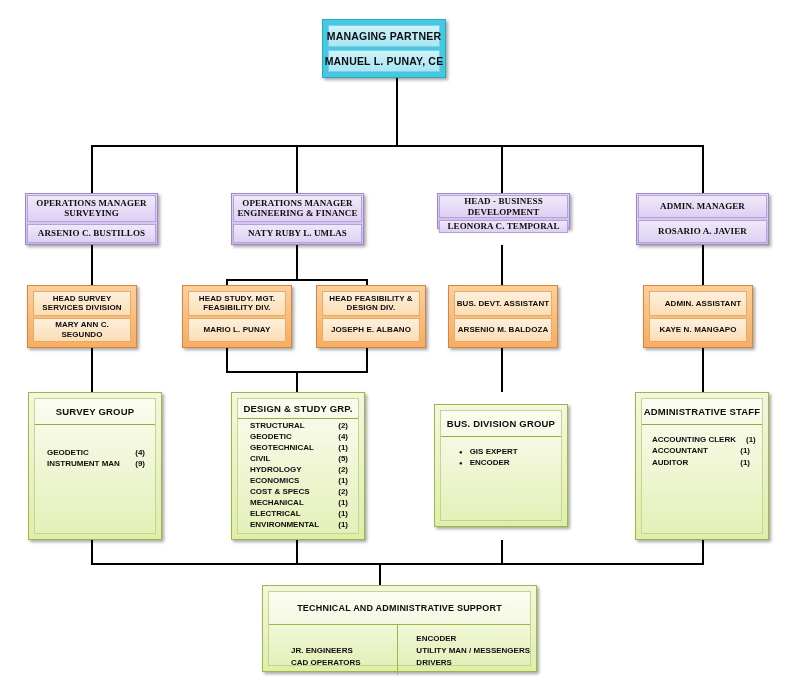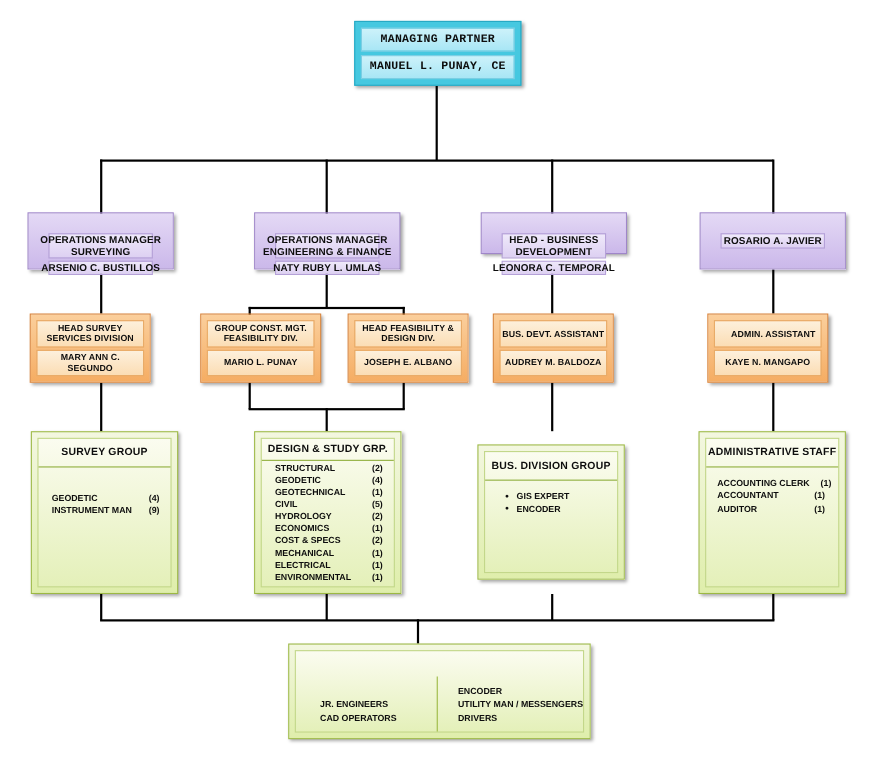--- a/index.html
+++ b/index.html
@@ -58,21 +58,22 @@
     background:linear-gradient(180deg,#cdf2fa 0%, #a8e6f5 100%);
     border:1px solid #7fcfe4;
     font-size:10.5px;
     letter-spacing:.2px;
   }
 
   
   .n-purple{
     background:linear-gradient(180deg,#e4d9f5 0%, #cbb8ea 100%);
     border:1px solid #9f86c9;
-    padding:18px;
+    padding:1px;
+    font-family:Liberation Serif, serif;
   }
   .n-purple .inner{gap:2px;}
   .n-purple .cell{
     background:linear-gradient(180deg,#efe9fa 0%, #ddd0f2 100%);
     border:1px solid #b5a1d8;
     font-size:9px;
     letter-spacing:.1px;
   }
 
   
@@ -175,21 +176,21 @@
   <div class="line vline" style="left:702px;top:245px;height:40px;"></div>
   <div class="line vline" style="left:702px;top:348px;height:44px;"></div>
 
   <div class="line vline" style="left:91px;top:540px;height:24px;"></div>
   <div class="line vline" style="left:296px;top:540px;height:24px;"></div>
   <div class="line vline" style="left:501px;top:540px;height:24px;"></div>
   <div class="line vline" style="left:702px;top:540px;height:24px;"></div>
   <div class="line hline" style="left:91px;top:563px;width:613px;"></div>
   <div class="line vline" style="left:379px;top:563px;height:22px;"></div>
 
-  <div class="node n-cyan" style="left:322px;top:19px;width:152px;height:59px;font-family:Liberation Mono, monospace;">
+  <div class="node n-cyan" style="left:322px;top:19px;width:124px;height:59px;">
     <div class="inner">
       <div class="cell" style="flex:1 1 50%;">
         <span class="ln">MANAGING PARTNER</span>
       </div>
       <div class="cell" style="flex:1 1 50%;">
         <span class="ln">MANUEL L. PUNAY, CE</span>
       </div>
     </div>
   </div>
 
@@ -225,20 +226,23 @@
       </div>
       <div class="cell" style="flex:1 1 42%;">
         <span class="ln">LEONORA C. TEMPORAL</span>
       </div>
     </div>
   </div>
 
   <div class="node n-purple" style="left:636px;top:193px;width:133px;height:52px;">
     <div class="inner">
       <div class="cell" style="flex:1 1 50%;">
+        <span class="ln">ADMIN. MANAGER</span>
+      </div>
+      <div class="cell" style="flex:1 1 50%;">
         <span class="ln">ROSARIO A. JAVIER</span>
       </div>
     </div>
   </div>
 
   <div class="node n-orange" style="left:27px;top:285px;width:110px;height:63px;">
     <div class="inner">
       <div class="cell" style="flex:1 1 50%;">
         <span class="ln">HEAD SURVEY</span>
         <span class="ln">SERVICES DIVISION</span>
@@ -246,21 +250,21 @@
       <div class="cell" style="flex:1 1 50%;">
         <span class="ln">MARY ANN C.</span>
         <span class="ln">SEGUNDO</span>
       </div>
     </div>
   </div>
 
   <div class="node n-orange" style="left:182px;top:285px;width:110px;height:63px;">
     <div class="inner">
       <div class="cell" style="flex:1 1 50%;">
-        <span class="ln">GROUP CONST. MGT.</span>
+        <span class="ln">HEAD STUDY. MGT.</span>
         <span class="ln">FEASIBILITY DIV.</span>
       </div>
       <div class="cell" style="flex:1 1 50%;">
         <span class="ln">MARIO L. PUNAY</span>
       </div>
     </div>
   </div>
 
   <div class="node n-orange" style="left:316px;top:285px;width:110px;height:63px;">
     <div class="inner">
@@ -273,21 +277,21 @@
       </div>
     </div>
   </div>
 
   <div class="node n-orange" style="left:448px;top:285px;width:110px;height:63px;">
     <div class="inner">
       <div class="cell" style="flex:1 1 50%;">
         <span class="ln">BUS. DEVT. ASSISTANT</span>
       </div>
       <div class="cell" style="flex:1 1 50%;">
-        <span class="ln">AUDREY M. BALDOZA</span>
+        <span class="ln">ARSENIO M. BALDOZA</span>
       </div>
     </div>
   </div>
 
   <div class="node n-orange" style="left:643px;top:285px;width:110px;height:63px;">
     <div class="inner">
       <div class="cell" style="flex:1 1 50%;padding-left:10px;">
         <span class="ln">ADMIN. ASSISTANT</span>
       </div>
       <div class="cell" style="flex:1 1 50%;">
@@ -385,20 +389,21 @@
         <div class="row">
             <span>AUDITOR</span>
             <span class="qty">(1)</span>
           </div>
       </div>
     </div>
   </div>
 
   <div class="node n-green n-support" style="left:262px;top:585px;width:275px;height:87px;">
     <div class="inner">
+      <div class="sup-title">TECHNICAL AND ADMINISTRATIVE SUPPORT</div>
       <div class="sup-cols">
         <div class="sup-col">
           <div>JR. ENGINEERS</div>
           <div>CAD OPERATORS</div>
         </div>
         <div class="sup-col">
           <div>ENCODER</div>
           <div>UTILITY MAN / MESSENGERS</div>
           <div>DRIVERS</div>
         </div>

